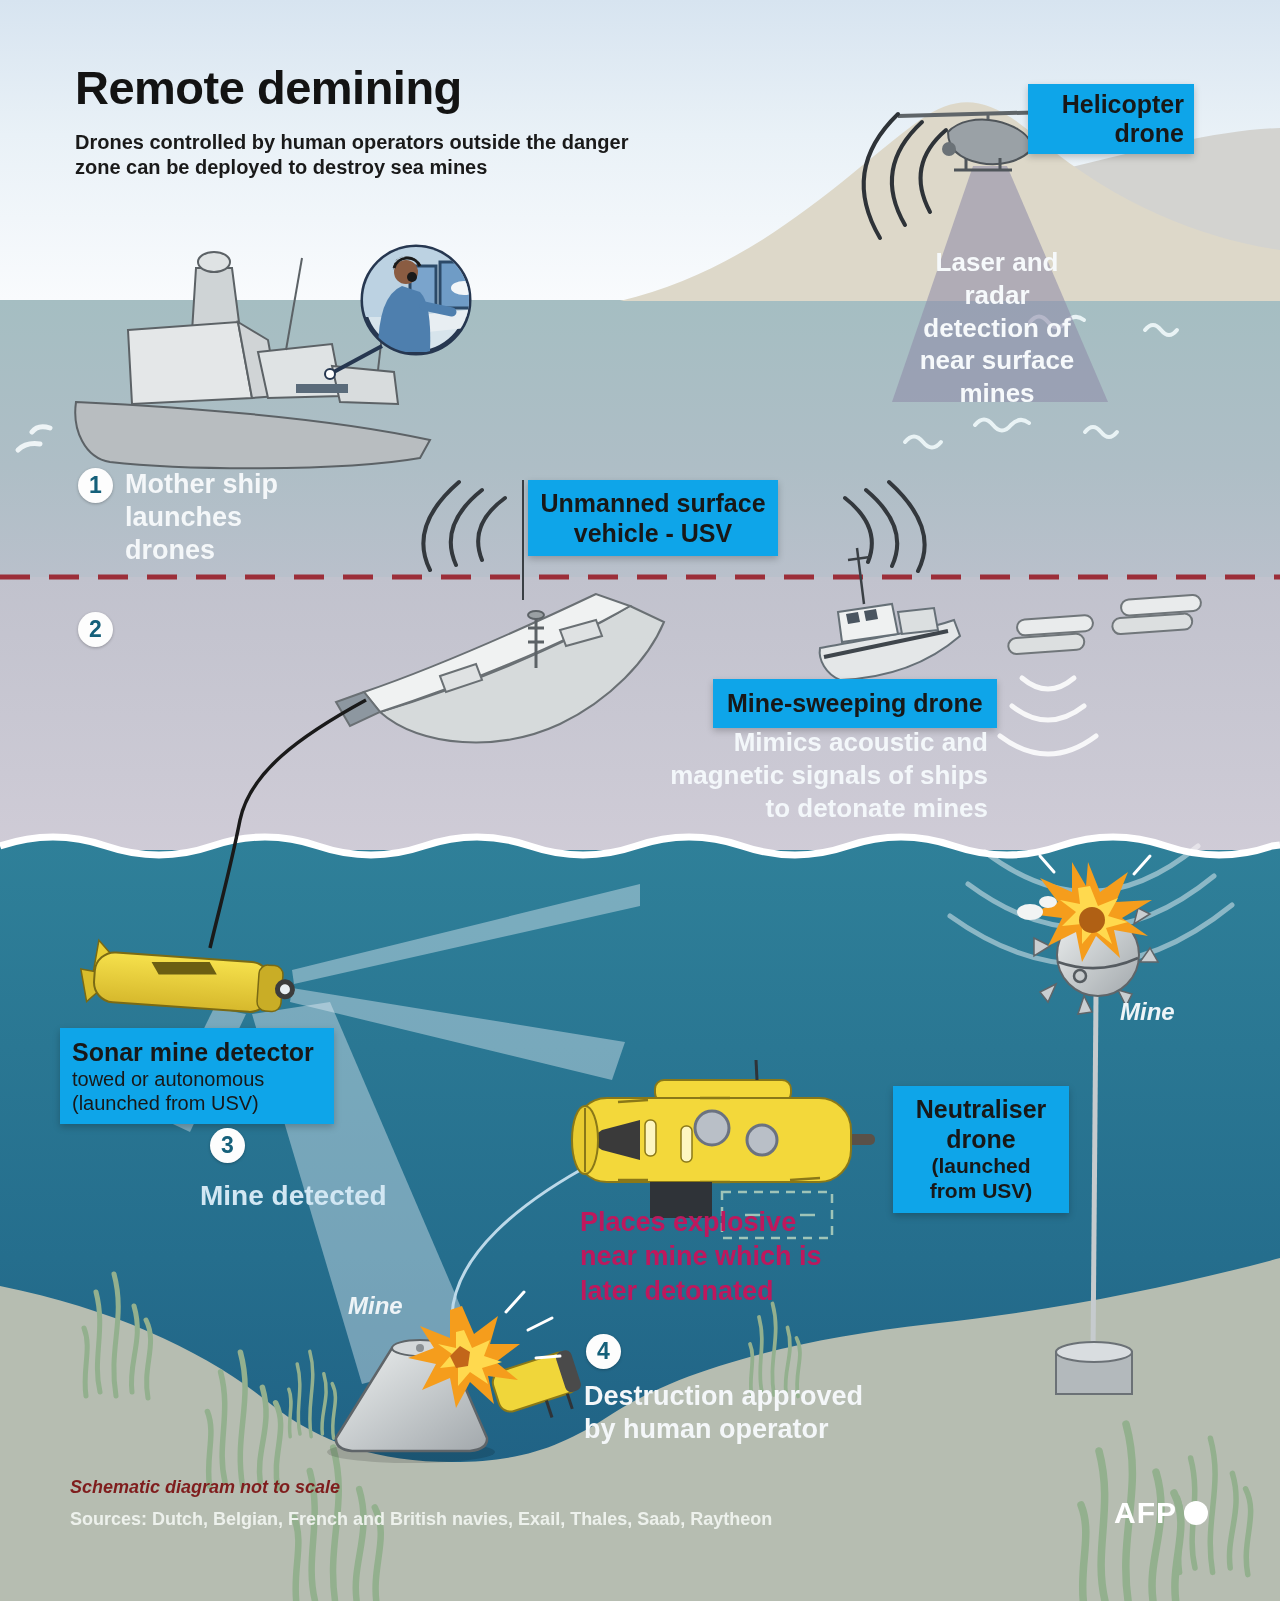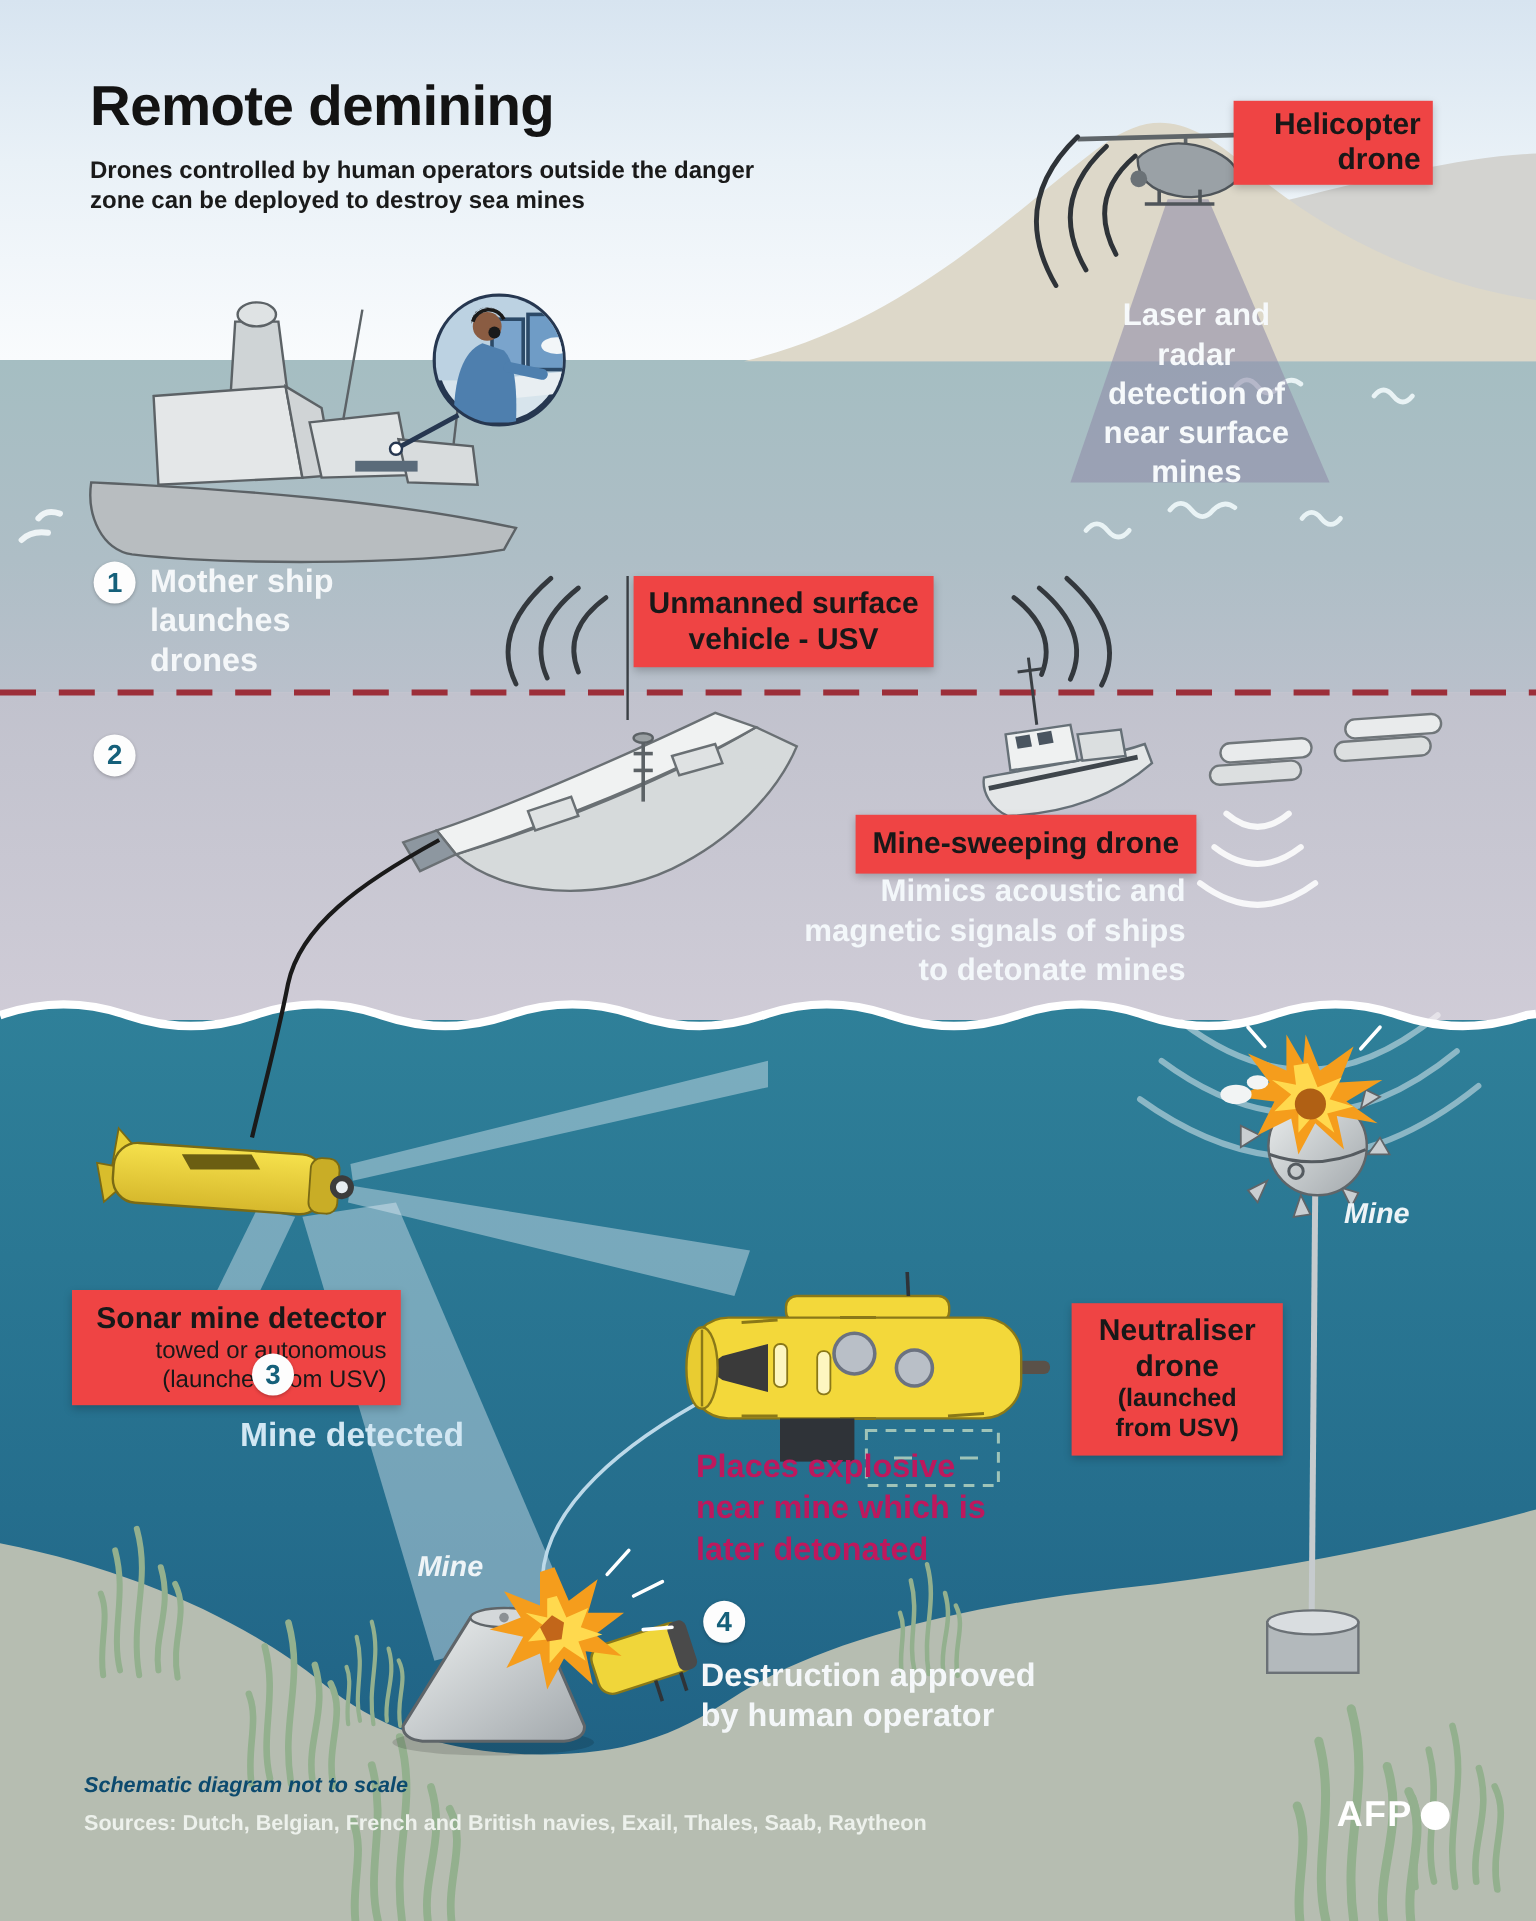--- a/index.html
+++ b/index.html
@@ -13,29 +13,29 @@
        background:linear-gradient(180deg,#a5bec2 0%,#aebec6 60%,#b9c0cb 100%);}
   .haze{left:0;top:577px;width:1280px;height:280px;
        background:linear-gradient(180deg,#c1c2cd 0%,#cbc9d4 70%,#d0ccd7 100%);}
   .deepbase{left:0;top:850px;width:1280px;height:751px;
        background:linear-gradient(180deg,#2f8099 0%,#256e8d 55%,#1d5b80 100%);}
   svg.scene{left:0;top:0;z-index:1;}
   .txt{z-index:2;}
   
   .title{left:75px;top:60px;font-size:47px;font-weight:800;color:#131313;letter-spacing:-0.5px;}
   .subtitle{left:75px;top:130px;width:560px;font-size:20px;font-weight:700;color:#1a1a1a;line-height:1.27;}
-  .ylabel{background:#ef4444;color:#181818;font-weight:700;box-shadow:0 3px 7px rgba(0,0,0,.22);}
+  .ylabel{background:#0ea5e9;color:#181818;font-weight:700;box-shadow:0 3px 7px rgba(0,0,0,.22);}
   .heli-label{left:1028px;top:84px;width:146px;padding:6px 10px;font-size:25px;line-height:1.15;text-align:right;}
   .laser-text{left:908px;top:246px;width:178px;text-align:center;color:#f6f9fb;
               font-size:26px;font-weight:700;line-height:1.26;}
   .usv-label{left:528px;top:480px;width:226px;padding:8px 12px;font-size:25px;line-height:1.2;text-align:center;}
   .msd-label{left:713px;top:679px;padding:10px 14px;font-size:25px;white-space:nowrap;}
   .msd-desc{left:652px;top:726px;width:336px;text-align:right;color:#f3f7fa;
             font-size:26px;font-weight:700;line-height:1.27;}
-  .sonar-label{left:60px;top:1028px;width:250px;padding:9px 12px;text-align:right;line-height:1.2;margin-top:47px;}
+  .sonar-label{left:60px;top:1028px;width:250px;padding:9px 12px;text-align:left;line-height:1.2;}
   .sonar-label .l1{font-size:25px;font-weight:800;}
   .sonar-label .l2{font-size:20px;font-weight:400;}
   .neut-label{left:893px;top:1086px;width:146px;padding:9px 15px;text-align:center;line-height:1.18;}
   .neut-label .l1{font-size:25px;font-weight:800;}
   .neut-label .l2{font-size:21px;font-weight:700;}
   .step{display:flex;align-items:flex-start;gap:12px;}
   .badge{width:35px;height:35px;border-radius:50%;background:#fdfdfd;color:#15607a;
          font-size:23px;font-weight:800;display:flex;align-items:center;justify-content:center;
          flex:0 0 auto;box-shadow:0 1px 3px rgba(0,0,0,.25);}
   .steptext{font-size:27px;font-weight:700;color:#f4f7f9;line-height:1.22;}
@@ -43,21 +43,21 @@
   .step2{left:78px;top:612px;width:280px;}
   .red{color:#a23a42;}
   .step3-badge{left:210px;top:1128px;}
   .step3-text{left:200px;top:1180px;font-size:28px;font-weight:700;color:#d2e7f3;}
   .step4-badge{left:586px;top:1334px;}
   .step4-text{left:584px;top:1380px;width:300px;font-size:27px;font-weight:700;color:#f4f7f9;line-height:1.22;}
   .places{left:580px;top:1205px;width:248px;font-size:27px;font-weight:700;color:#be185d;line-height:1.27;}
   .minelbl{font-size:24px;font-style:italic;font-weight:700;color:#eef4f7;}
   .mine-r{left:1120px;top:998px;}
   .mine-b{left:348px;top:1292px;}
-  .foot1{left:70px;top:1477px;font-size:18px;font-style:italic;font-weight:700;color:#0c4a6e;}
+  .foot1{left:70px;top:1477px;font-size:18px;font-style:italic;font-weight:700;color:#7f1d1d;}
   .foot2{left:70px;top:1509px;font-size:18px;font-weight:700;color:#edf1ec;}
   .afp{left:1114px;top:1496px;display:flex;align-items:center;gap:7px;color:#fff;}
   .afp-t{font-size:30px;font-weight:800;letter-spacing:1px;}
   .afp-c{width:24px;height:24px;border-radius:50%;background:#fff;display:inline-block;}
 </style>
 </head>
 <body>
 
 <div class="abs sky"></div>
 <div class="abs sea1"></div>

